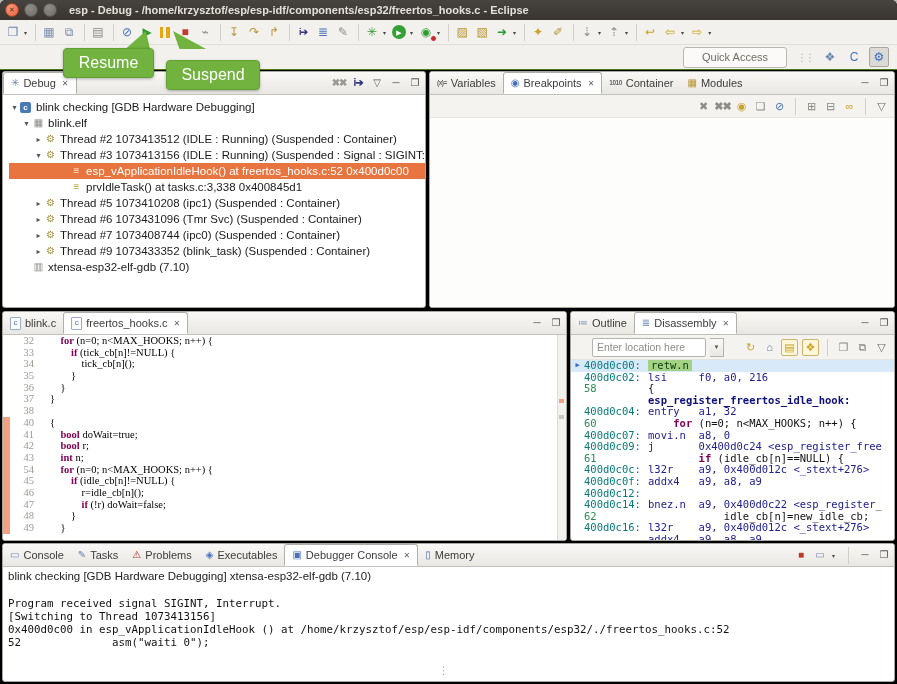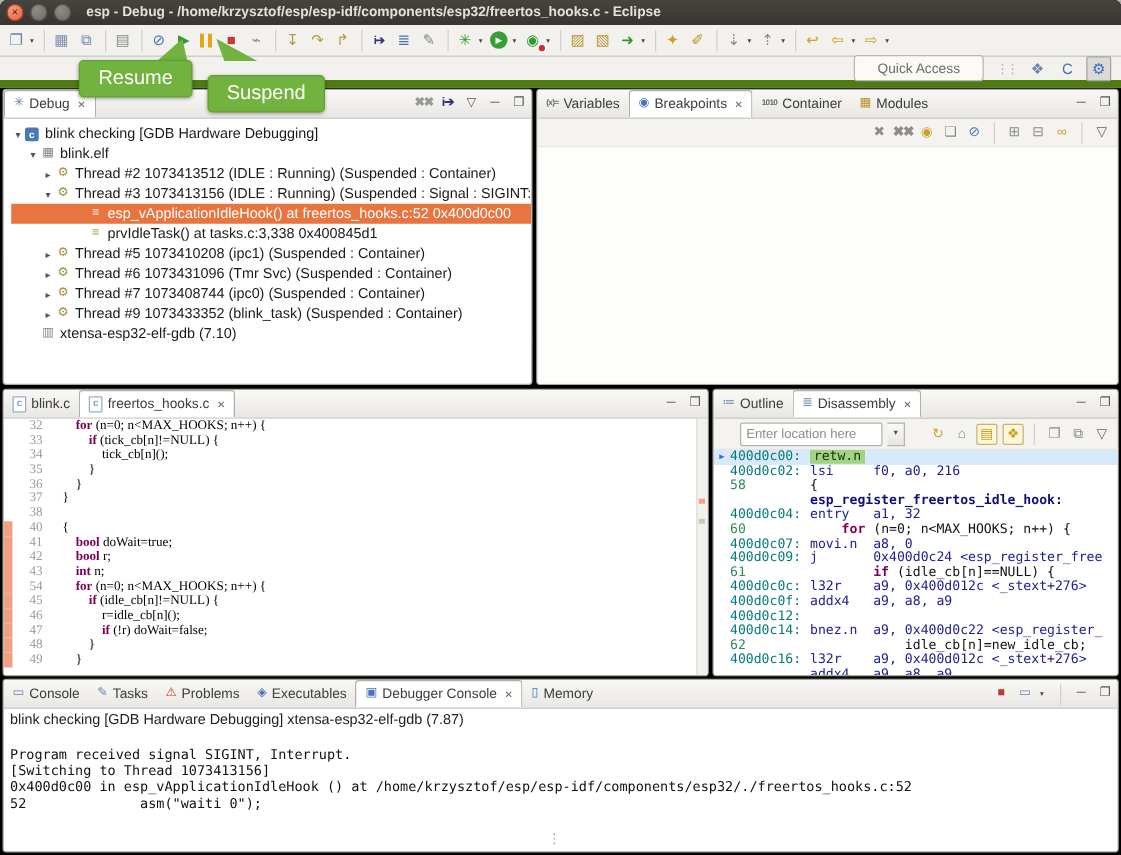--- a/index.html
+++ b/index.html
@@ -5,21 +5,21 @@
   html,body{margin:0;padding:0;background:#c8c6c2;}
   #root{position:relative;width:897px;height:684px;background:#000000;font-family:"Liberation Sans",sans-serif;overflow:hidden;border-radius:6px 6px 0 0;box-shadow:0 0 4px rgba(0,0,0,.4)}
   
   #titlebar{position:absolute;left:0;top:0;width:897px;height:20px;background:linear-gradient(#47443f,#383531);border-radius:6px 6px 0 0;display:flex;align-items:center;color:#e4e0d7}
   .winbtn{width:12px;height:12px;border-radius:50%;margin-left:5px;display:inline-flex;align-items:center;justify-content:center;font-size:7px;color:#5a2415}
   .winbtn.close{background:radial-gradient(circle at 35% 30%,#f69a7d,#e8603c);border:1px solid #9e4025}
   .winbtn.plain{background:radial-gradient(circle at 35% 30%,#8e8c87,#6e6c67);border:1px solid #55534e;color:#3c3a36}
   #title-text{margin-left:12px;font-size:11px;font-weight:bold;white-space:nowrap}
   
   #toolbar1{position:absolute;left:0;top:20px;width:897px;height:25px;background:#f2f1ee;border-bottom:1px solid #e0ded9;display:flex;align-items:center;padding-left:4px;box-sizing:border-box}
-  #toolbar2{position:absolute;left:0;top:45px;width:897px;height:25px;background:#f2f1ee;border-bottom:6px solid #4d7c0f;display:flex;align-items:center;justify-content:flex-end;box-sizing:border-box;padding-right:6px}
+  #toolbar2{position:absolute;left:0;top:45px;width:897px;height:25px;background:#f2f1ee;border-bottom:1px solid #4d7c0f;display:flex;align-items:center;justify-content:flex-end;box-sizing:border-box;padding-right:6px}
   .tbi{width:18px;height:18px;margin-right:2px;display:inline-flex;align-items:center;justify-content:center;font-size:12px;line-height:1;flex:none;cursor:default}
   .tbi.small{font-size:9px;font-weight:bold;letter-spacing:-1px}
   .tbi.circ{border-radius:50%;width:14px;height:14px;font-size:7px;margin:2px 4px 2px 2px}
   .tbi.boxed{border:1px solid #c9b46a;background:#fdf6d8;border-radius:2px}
   .tbi.active{background:#dcdad5;border:1px solid #a8a6a1;border-radius:2px}
   .dd{font-size:6px;color:#4a4a46;margin:0 4px 0 0;flex:none}
   .tsep{width:1px;height:17px;background:#d2d0cb;margin:0 4px;flex:none}
   .icon-suspend{width:10px!important;height:11px;background:linear-gradient(90deg,#e3a714 0 35%,transparent 35% 62%,#e3a714 62% 97%,transparent 97%);margin:3px 6px 3px 2px}
   .icon-profile{position:relative}
   .icon-profile::after{content:"";position:absolute;right:-2px;bottom:-1px;width:5px;height:5px;border-radius:50%;background:#cc2b2b;border:1px solid #fff}
@@ -401,21 +401,21 @@
         </span>
       <span class="hicons">
           <span class="tbi icon-terminate" style="color: rgb(192, 57, 46);">■</span>
           <span class="tbi icon-display-selected-console" style="color: rgb(107, 134, 176);">▭</span>
           <span class="dd">▾</span>
           <span class="tsep"></span>
           <span class="tbi icon-minimize" style="color: rgb(85, 85, 85);">─</span>
           <span class="tbi icon-maximize" style="color: rgb(85, 85, 85);">❐</span>
         </span>
     </div>
-    <div id="console-head-line">blink checking [GDB Hardware Debugging] xtensa-esp32-elf-gdb (7.87)</div>
+    <div id="console-head-line">blink checking [GDB Hardware Debugging] xtensa-esp32-elf-gdb (7.10)</div>
     <div id="console-lines">
         <div class="cline">&nbsp;</div>
         <div class="cline">Program received signal SIGINT, Interrupt.</div>
         <div class="cline">[Switching to Thread 1073413156]</div>
         <div class="cline">0x400d0c00 in esp_vApplicationIdleHook () at /home/krzysztof/esp/esp-idf/components/esp32/./freertos_hooks.c:52</div>
         <div class="cline">52              asm("waiti 0");</div>
       </div>
   </div>
 
   <span id="sash-dots">⋮</span>

